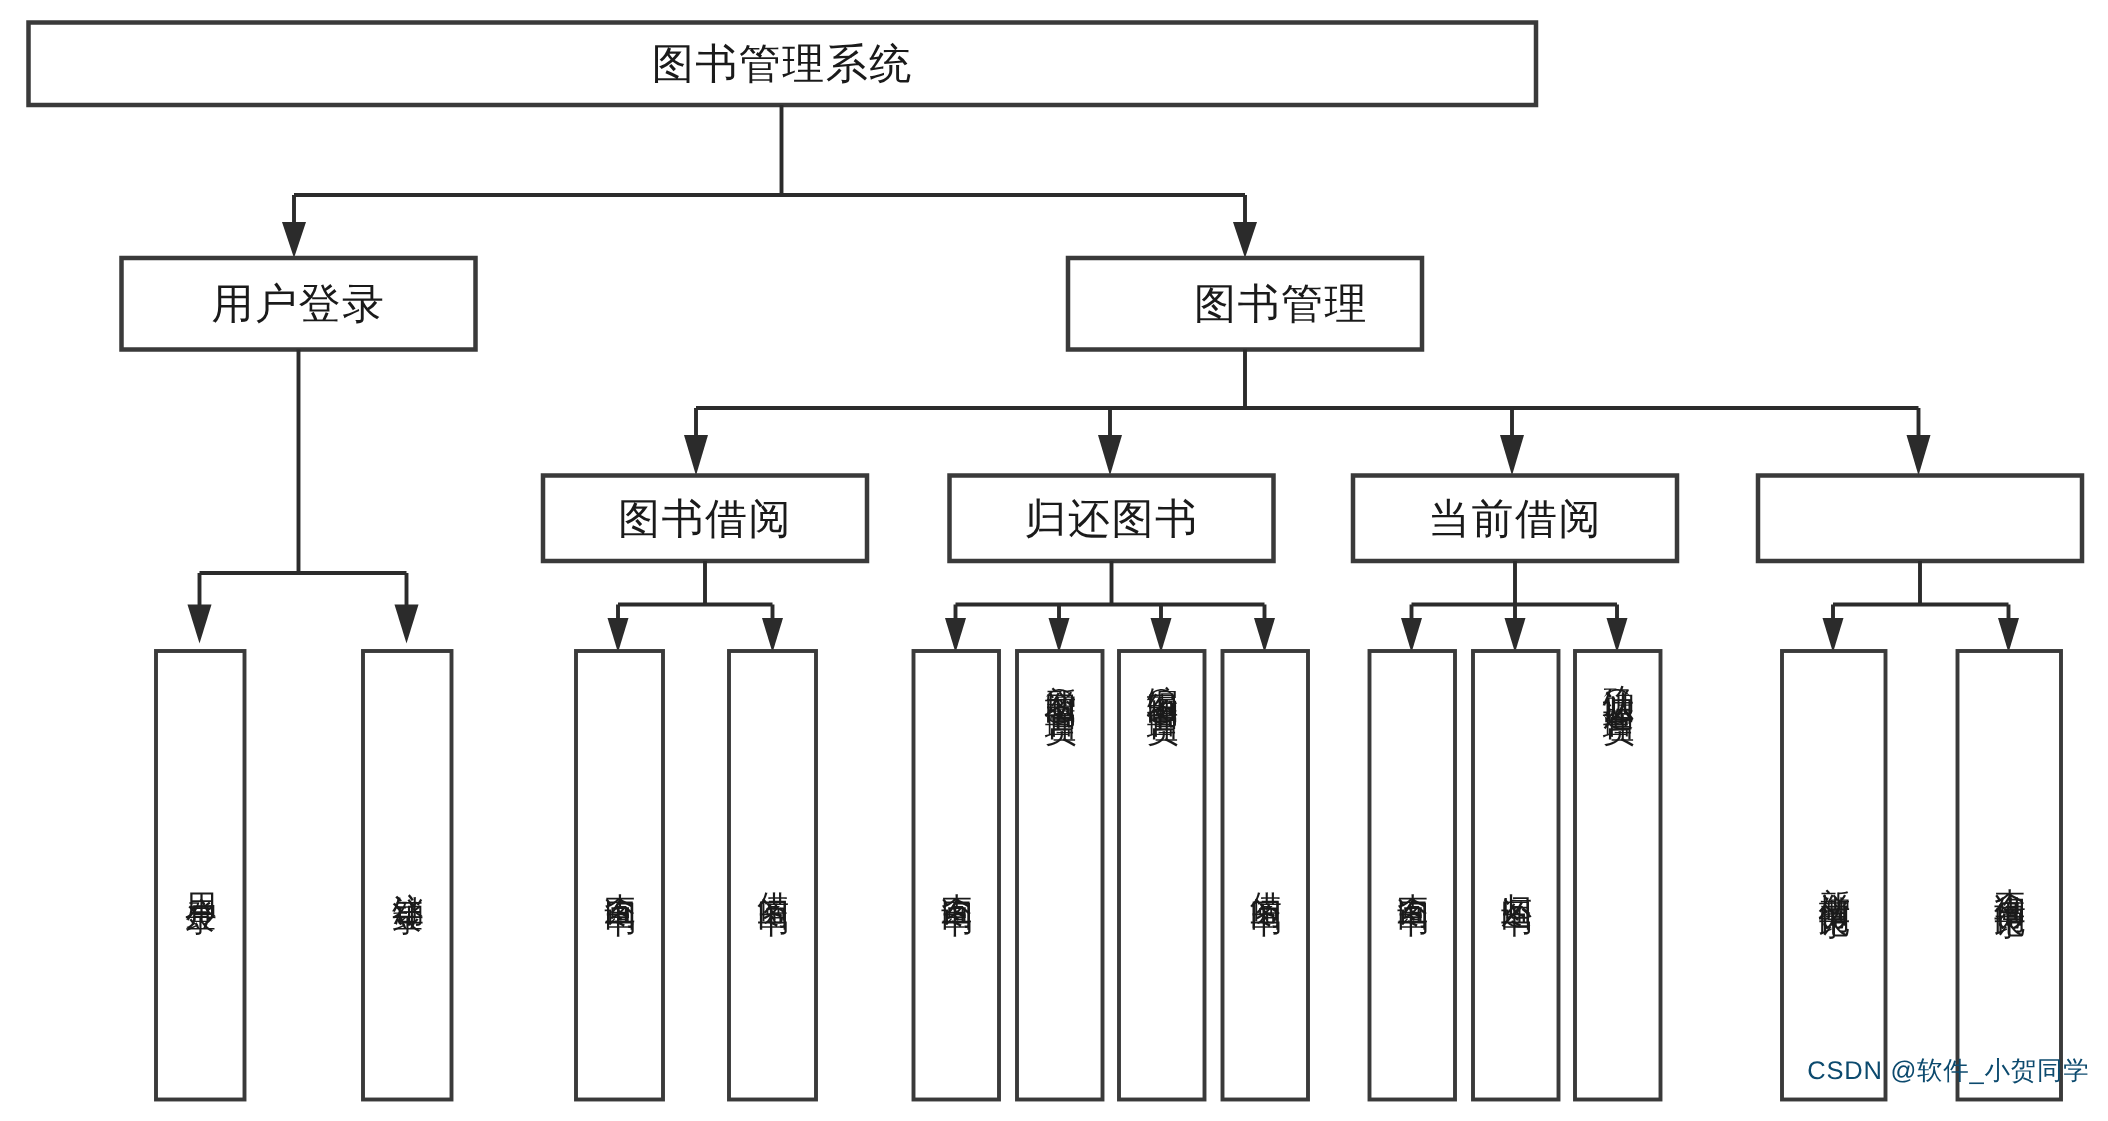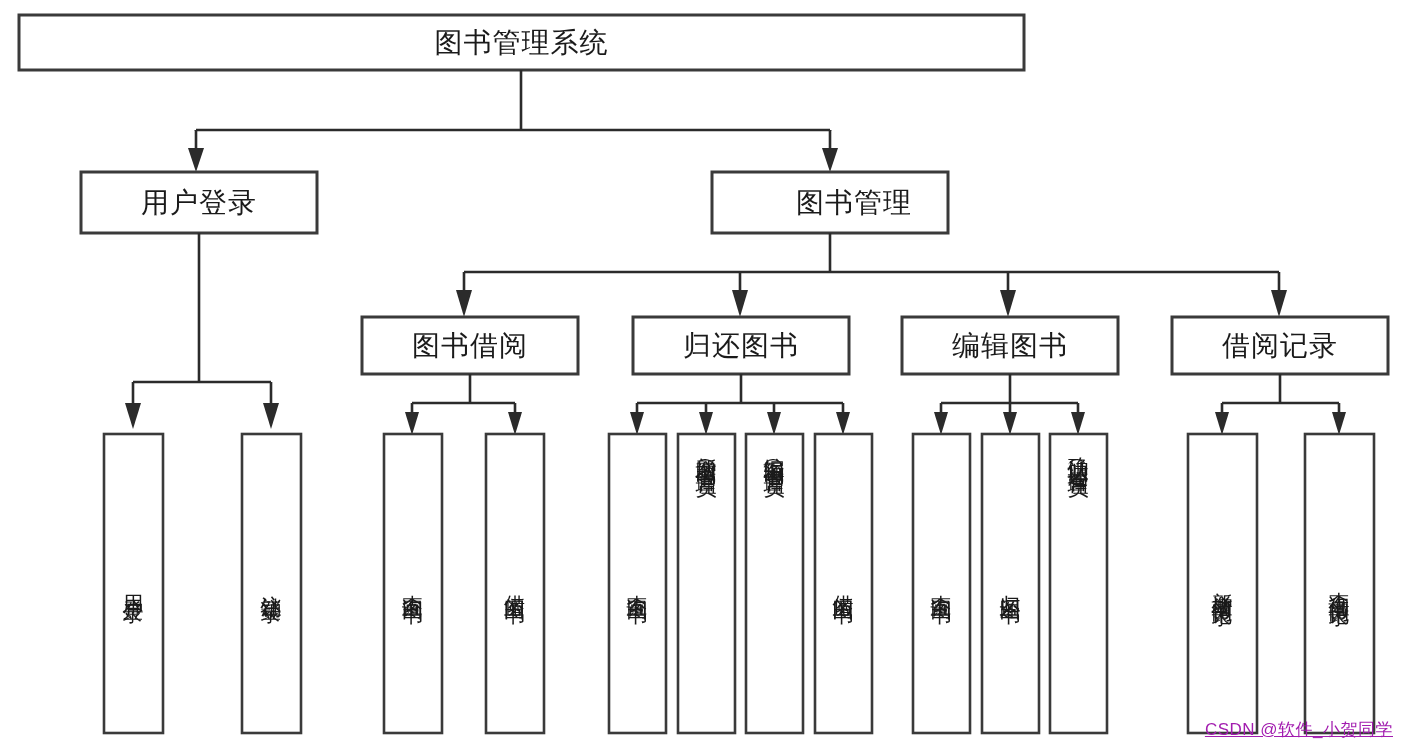--- a/index.html
+++ b/index.html
@@ -71,28 +71,27 @@
   .hlabel-text {
     font-family: "Liberation Sans", "DejaVu Sans", sans-serif;
     font-size: 28px;
     color: #1a1a1a;
     letter-spacing: 1px;
     white-space: nowrap;
   }
   .watermark {
     position: absolute;
     right: 12px;
-    bottom: 6px;
+    bottom: 22px;
     font-family: "Liberation Sans", "DejaVu Sans", sans-serif;
     font-size: 17px;
-    color: #a21caf;
+    color: #0c4a6e;
     letter-spacing: 0.5px;
     white-space: nowrap;
     user-select: none;
-    text-decoration: underline;
   }
 </style>
 </head>
 <body>
 
 <div id="diagram-root">
 
   <svg class="flow" viewBox="0 0 1405 747" xmlns="http://www.w3.org/2000/svg">
 
     <rect class="node-box" x="19" y="15" width="1005" height="55"></rect>
@@ -201,26 +200,23 @@
 
   <div class="hlabel-wrap" style="left:362px; top:317px; width:216px; height:57px;">
     <span class="hlabel-text">图书借阅</span>
   </div>
 
   <div class="hlabel-wrap" style="left:633px; top:317px; width:216px; height:57px;">
     <span class="hlabel-text">归还图书</span>
   </div>
 
   <div class="hlabel-wrap" style="left:902px; top:317px; width:216px; height:57px;">
-    <span class="hlabel-text">编辑图书</span>
-  </div>
-
-  <div class="hlabel-wrap" style="left:1172px; top:317px; width:216px; height:57px;">
-    <span class="hlabel-text">借阅记录</span>
-  </div>
+    <span class="hlabel-text">当前借阅</span>
+  </div>
+
 
   <div class="vlabel-wrap" style="left:104px; top:434px; width:59px; height:299px; align-items:center;">
     <span class="vlabel-text">用户登录</span>
   </div>
   <div class="vlabel-wrap" style="left:242px; top:434px; width:59px; height:299px; align-items:center;">
     <span class="vlabel-text">注销登录</span>
   </div>
 
   <div class="vlabel-wrap" style="left:384px; top:434px; width:58px; height:299px; align-items:center;">
     <span class="vlabel-text">查询图书</span>

